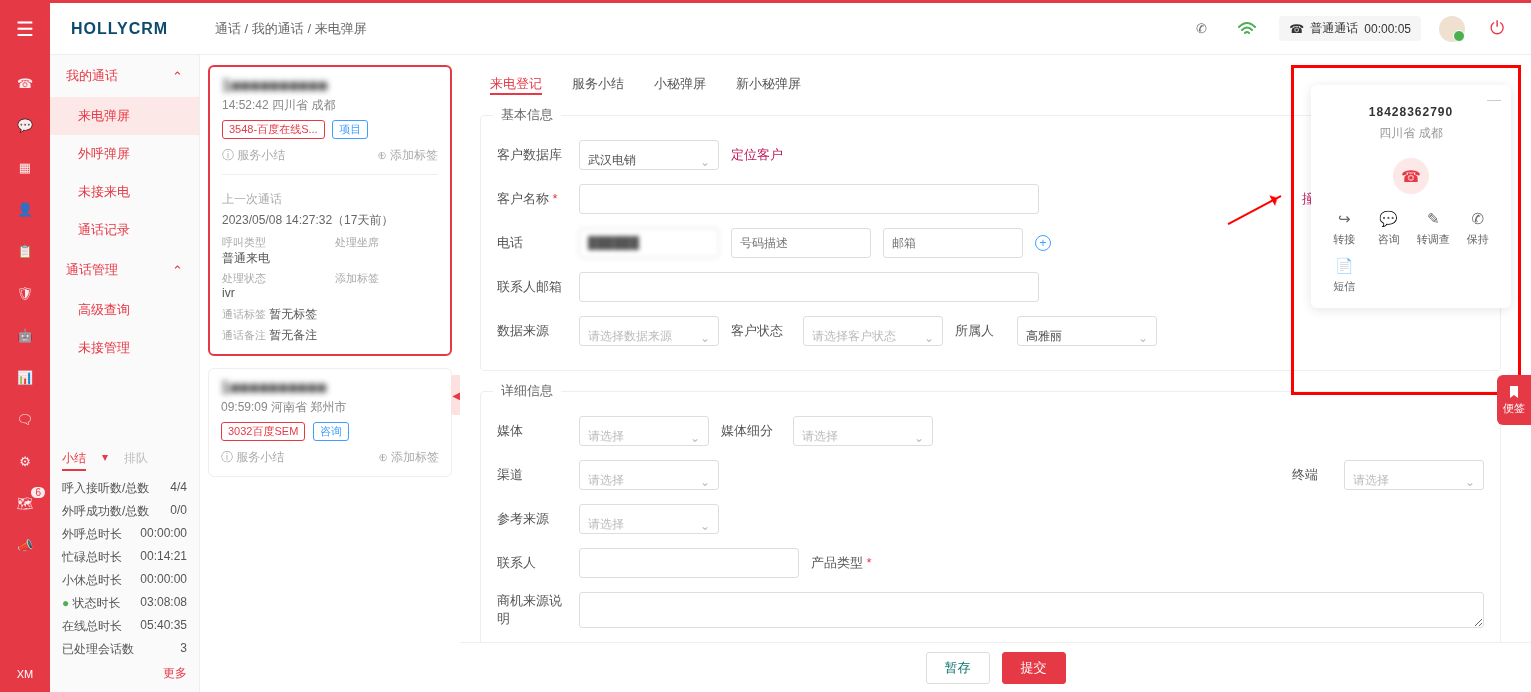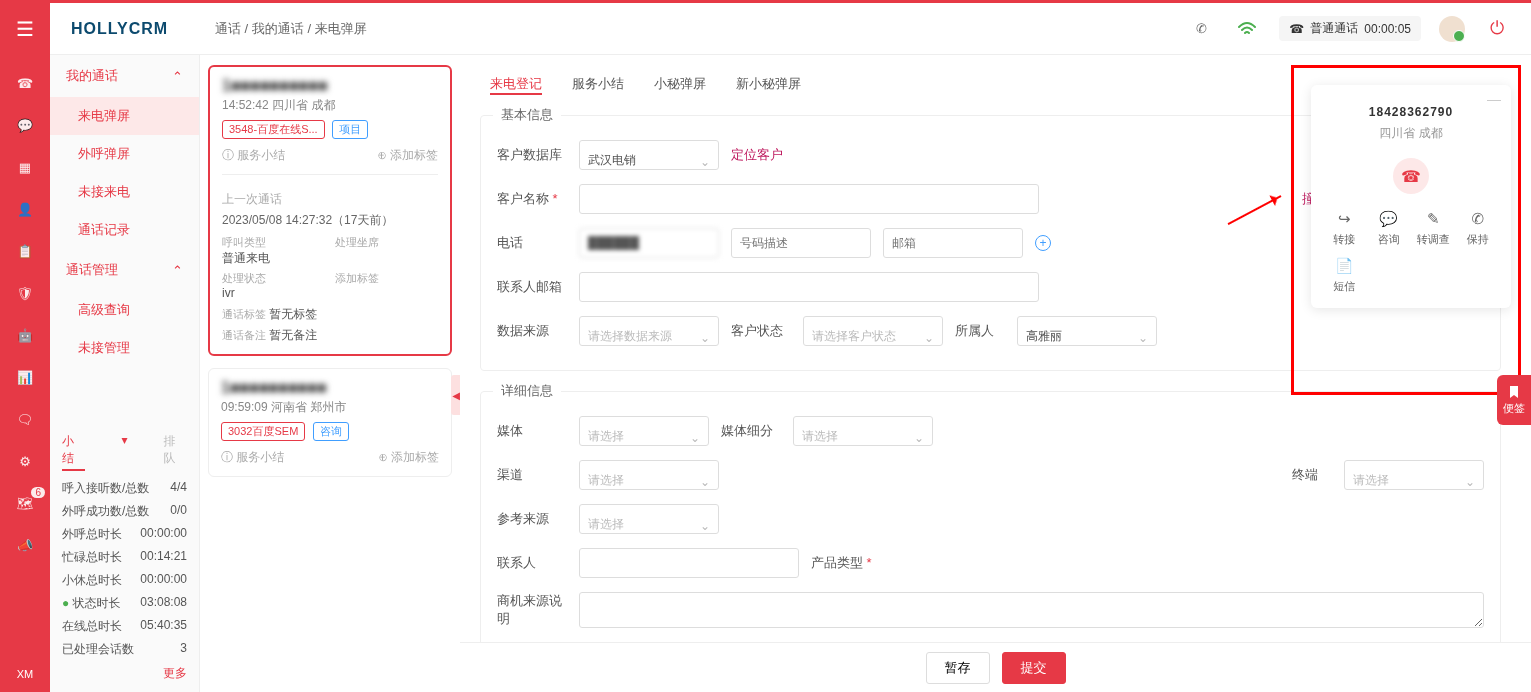--- a/index.html
+++ b/index.html
@@ -24,21 +24,21 @@
 .rail-badge { position: relative; }
 .rail-badge::after { content: attr(data-badge); position: absolute; top: -6px; right: -10px; background: #fff; color: #e63946; font-size: 10px; padding: 0 4px; border-radius: 8px; }
 .rail-xm { font-size: 11px; margin-top: auto; margin-bottom: 12px; }
 
 .side-panel { width: 150px; background: #fafafa; border-right: 1px solid #eee; display: flex; flex-direction: column; }
 .side-group { padding: 12px 16px; display: flex; justify-content: space-between; align-items: center; color: #e63946; font-size: 13px; cursor: pointer; }
 .side-item { padding: 10px 16px 10px 28px; color: #e63946; font-size: 13px; cursor: pointer; }
 .side-item.active { background: #fde8e8; }
 
 .stats-box { margin-top: auto; padding: 10px 12px; font-size: 12px; color: #555; }
-.stats-tabs { display: flex; gap: 36px; padding-bottom: 6px; }
+.stats-tabs { display: flex; gap: 16px; padding-bottom: 6px; }
 .stats-tab { cursor: pointer; }
 .stats-tab.active { color: #e63946; border-bottom: 2px solid #e63946; padding-bottom: 2px; }
 .stats-row { display: flex; justify-content: space-between; padding: 3px 0; }
 .stats-more { text-align: right; color: #e63946; padding-top: 4px; }
 .green-dot { color: #4caf50; }
 
 .call-list { width: 260px; padding: 10px 8px; background: #fff; position: relative; }
 .call-card { border: 2px solid #e63946; border-radius: 6px; padding: 10px 12px; margin-bottom: 12px; }
 .call-card.plain { border: 1px solid #eee; }
 .call-num { font-size: 16px; font-weight: bold; color: #333; filter: blur(3px); }
@@ -68,21 +68,21 @@
 .select { display: flex; align-items: flex-end; justify-content: space-between; min-width: 130px; cursor: pointer; }
 .select::after { content: '⌄'; color: #bbb; margin-left: 6px; }
 .placeholder { color: #bbb; }
 .input { min-width: 140px; }
 .textarea { width: 100%; min-height: 36px; border: 1px solid #ddd; border-radius: 3px; resize: vertical; }
 .link { color: #be185d; cursor: pointer; font-size: 13px; }
 .add-icon { color: #409eff; border: 1px solid #409eff; border-radius: 50%; width: 16px; height: 16px; display: flex; align-items: center; justify-content: center; font-size: 12px; cursor:pointer; }
 
 .footer-bar { height: 50px; border-top: 1px solid #eee; display: flex; align-items: center; justify-content: center; gap: 12px; background: #fff; }
 .btn { padding: 6px 18px; border-radius: 3px; cursor: pointer; font-size: 13px; }
-.btn-default { border: 1px solid #ddd; background: #fff; color: #000000; }
+.btn-default { border: 1px solid #ddd; background: #fff; color: #0f766e; }
 .btn-primary { background: #e63946; color: #fff; border: 1px solid #e63946; }
 
 .popup-outline { position: absolute; top: 10px; right: 10px; width: 230px; height: 330px; border: 3px solid red; pointer-events: none; }
 .arrow { position: absolute; top: 140px; right: 250px; width: 60px; height: 2px; background: red; transform: rotate(-28deg); transform-origin: right; }
 .arrow::after { content: ''; position: absolute; right: -2px; top: -5px; border: 6px solid transparent; border-left-color: red; transform: rotate(0deg); }
 
 .popup { position: absolute; top: 30px; right: 20px; width: 200px; background: #fff; border-radius: 6px; box-shadow: 0 2px 12px rgba(0,0,0,0.1); padding: 20px 14px 14px; }
 .popup-min { position:absolute; top:6px; right:10px; color:#ccc; font-size:14px; cursor:pointer; }
 .popup-num { text-align: center; font-size: 12px; font-weight: bold; letter-spacing: 1px; }
 .popup-loc { text-align: center; color: #999; font-size: 12px; margin-top: 6px; }

